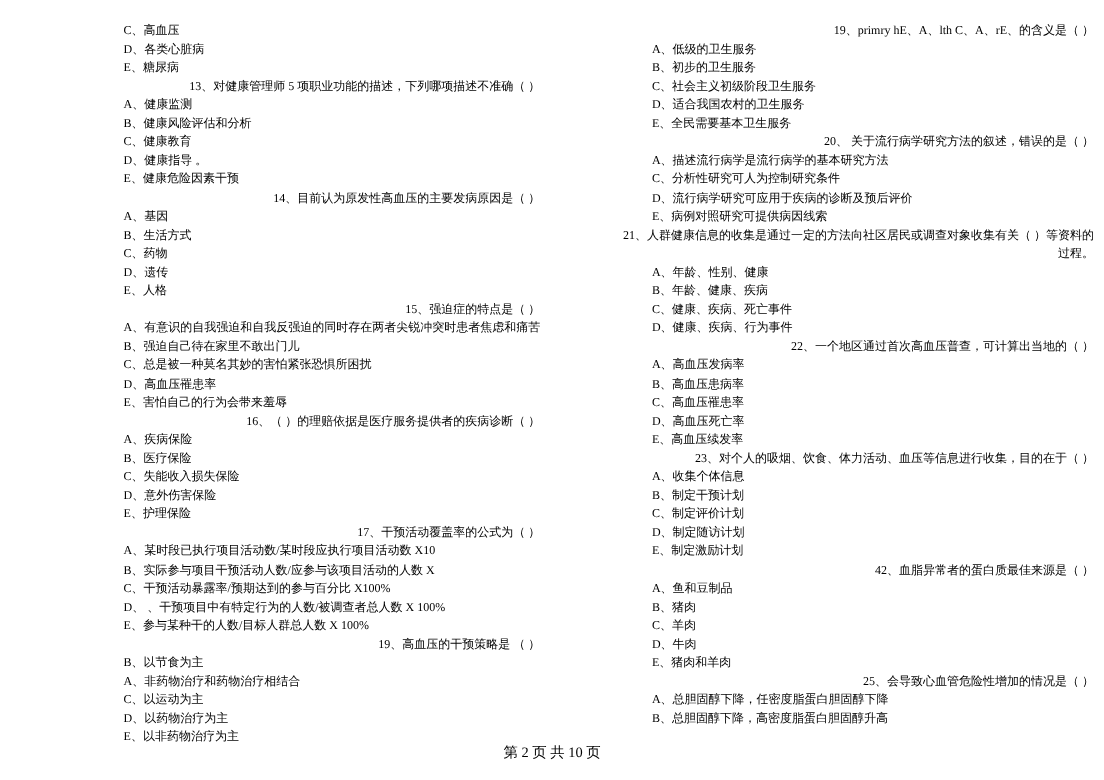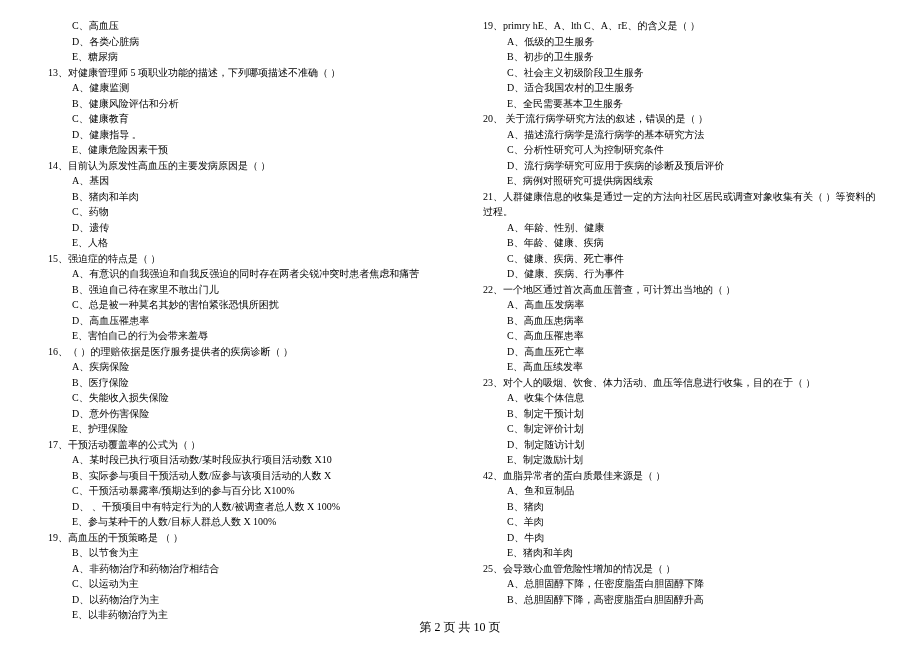--- a/index.html
+++ b/index.html
@@ -17,30 +17,32 @@
       padding: 18px 40px 0 40px;
       position: relative;
     }
     .columns {
       display: flex;
       gap: 30px;
     }
     .col {
       flex: 1;
       line-height: 1.55;
+      margin-left: 31px;
     }
     .line {
       white-space: nowrap;
       overflow: hidden;
     }
     .opt {
       padding-left: 32px;
     }
     .qnum {
       padding-left: 8px;
+      text-align: right;
     }
     .footer {
       position: absolute;
       bottom: 14px;
       left: 0;
       width: 100%;
       text-align: center;
       font-size: 12px;
     }
   </style>
@@ -53,21 +55,21 @@
       <div class="line opt">D、各类心脏病</div>
       <div class="line opt">E、糖尿病</div>
       <div class="line qnum">13、对健康管理师 5 项职业功能的描述，下列哪项描述不准确（    ）</div>
       <div class="line opt">A、健康监测</div>
       <div class="line opt">B、健康风险评估和分析</div>
       <div class="line opt">C、健康教育</div>
       <div class="line opt">D、健康指导 。</div>
       <div class="line opt">E、健康危险因素干预</div>
       <div class="line qnum">14、目前认为原发性高血压的主要发病原因是（    ）</div>
       <div class="line opt">A、基因</div>
-      <div class="line opt">B、猪肉和羊肉</div>
+      <div class="line opt">B、生活方式</div>
       <div class="line opt">C、药物</div>
       <div class="line opt">D、遗传</div>
       <div class="line opt">E、人格</div>
       <div class="line qnum">15、强迫症的特点是（    ）</div>
       <div class="line opt">A、有意识的自我强迫和自我反强迫的同时存在两者尖锐冲突时患者焦虑和痛苦</div>
       <div class="line opt">B、强迫自己待在家里不敢出门儿</div>
       <div class="line opt">C、总是被一种莫名其妙的害怕紧张恐惧所困扰</div>
       <div class="line opt">D、高血压罹患率</div>
       <div class="line opt">E、害怕自己的行为会带来羞辱</div>
       <div class="line qnum">16、（    ）的理赔依据是医疗服务提供者的疾病诊断（    ）</div>

